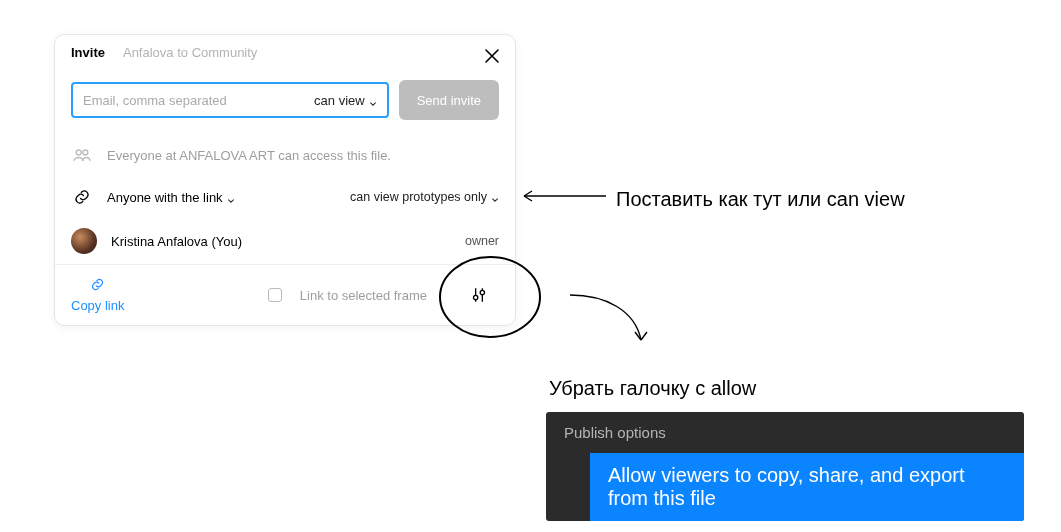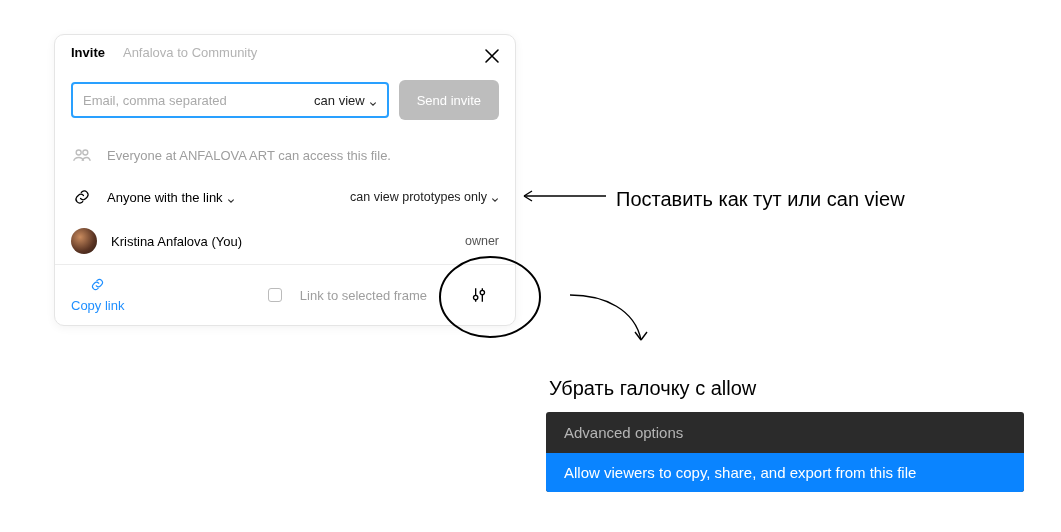--- a/index.html
+++ b/index.html
@@ -202,24 +202,25 @@
     background: #2b2b2b;
     border-radius: 3px;
     overflow: hidden;
   }
   .dark-menu .hdr {
     font-size: 15px;
     color: #b5b5b5;
     padding: 12px 18px;
   }
   .dark-menu .item {
-    font-size: 15px;
+    font-size: 20px;
     color: #fff;
     background: #0a84ff;
     padding: 11px 18px;
+    margin-left: 44px;
   }
 </style>
 </head>
 <body>
 
 <div class="dialog">
 
   <div class="tabs">
     <span class="tab active">Invite</span>
     <span class="tab">Anfalova to Community</span>
@@ -327,15 +328,15 @@
 
 <div class="curve-arrow">
   <svg viewBox="0 0 90 60">
     <path d="M5 5 C 40 5, 70 20, 76 50" fill="none" stroke="#000" stroke-width="1.4"></path>
     <path d="M76 50 L70 42 M76 50 L82 42" stroke="#000" stroke-width="1.4" fill="none"></path>
   </svg>
 </div>
 <div class="note2">Убрать галочку с allow</div>
 
 <div class="dark-menu">
-  <div class="hdr">Advanced options</div>
+  <div class="hdr">Publish options</div>
   <div class="item">Allow viewers to copy, share, and export from this file</div>
 </div>
 
 </body></html>

